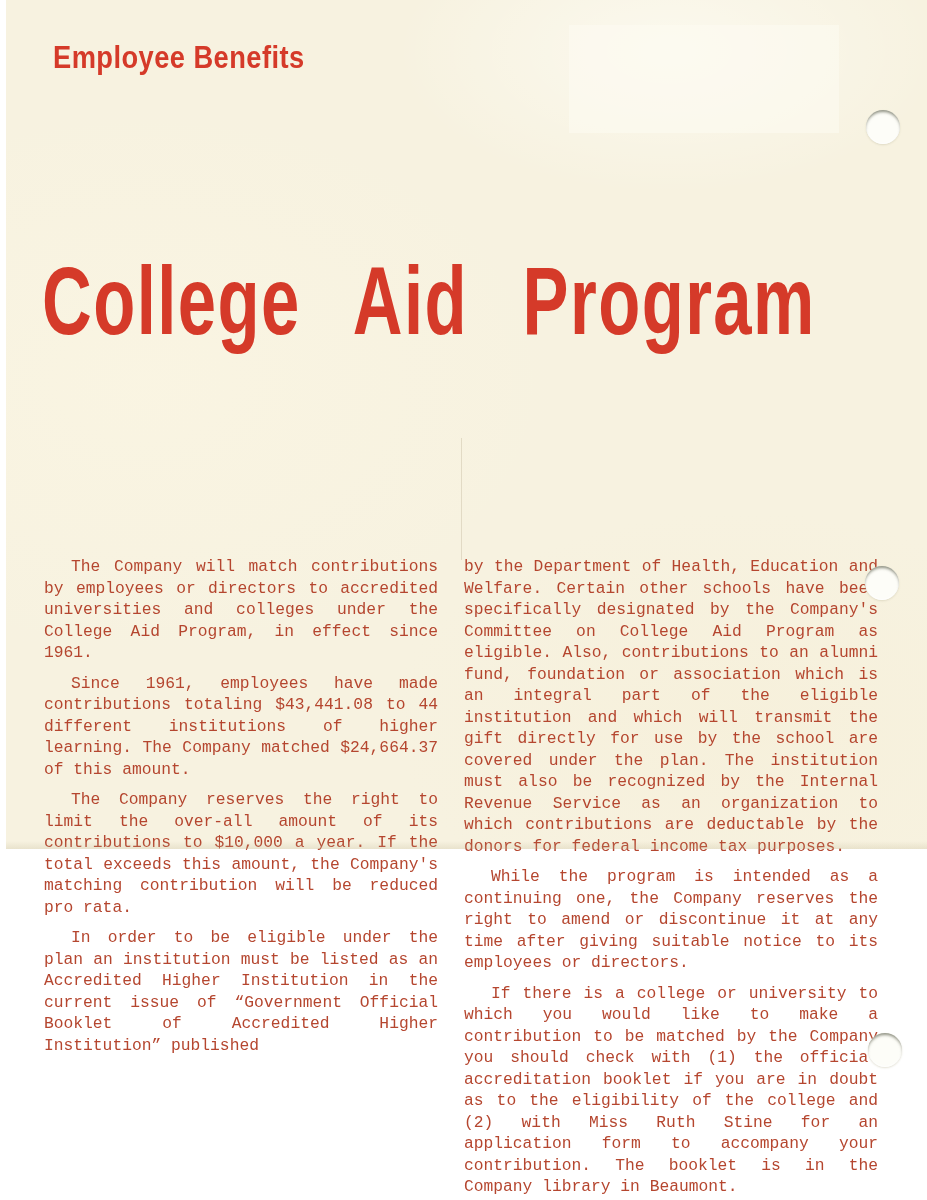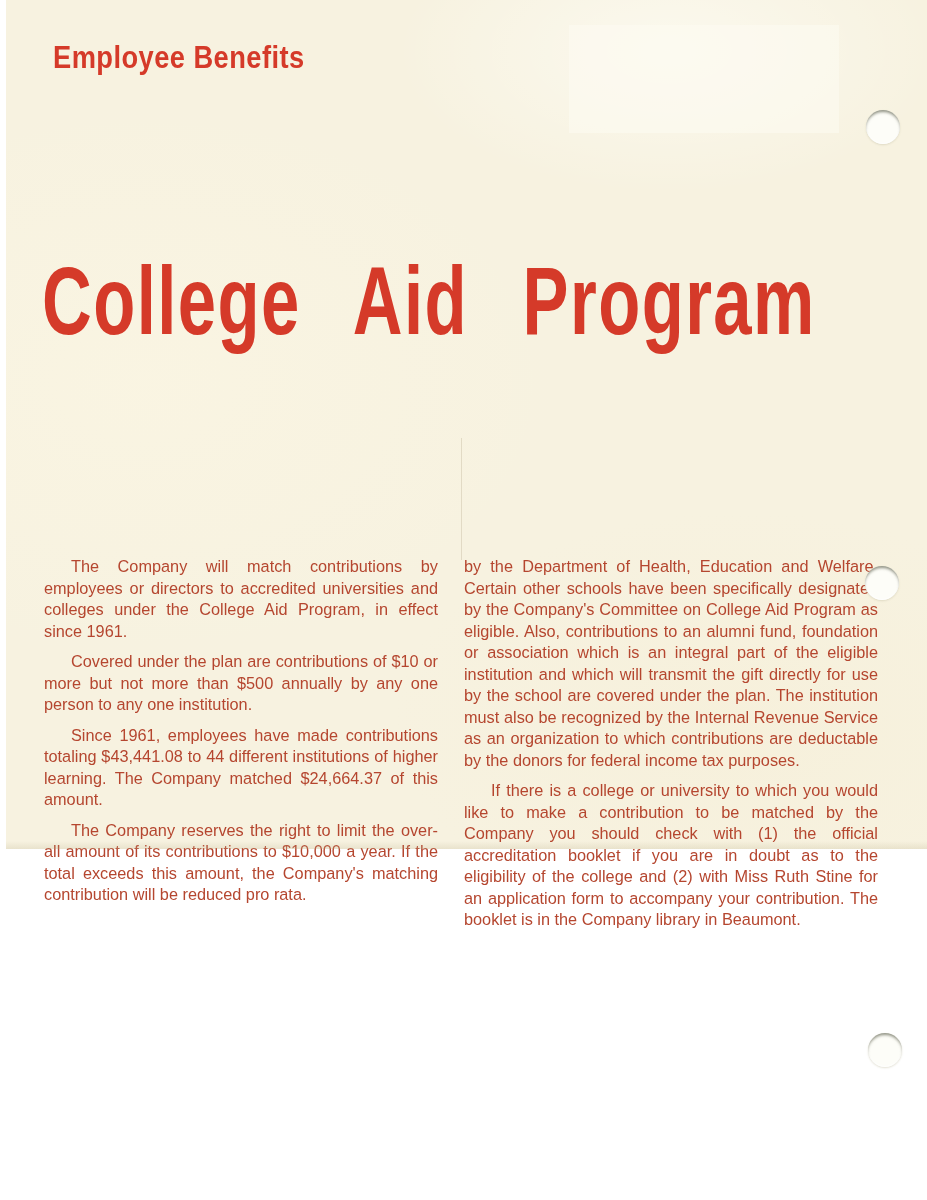--- a/index.html
+++ b/index.html
@@ -63,21 +63,21 @@
   }
   .columns {
     position: absolute;
     left: 38px; top: 556px;
     width: 834px;
     display: grid;
     grid-template-columns: 394px 414px;
     column-gap: 26px;
   }
   .columns p {
-    font-family: Liberation Sans, sans-serif;
+    font-family: Liberation Mono, monospace;
     font-size: 16.3px;
     line-height: 21.5px;
     text-align: justify;
     color: var(--body-red, #b5462f);
     text-indent: 27px;
     margin: 0 0 9px 0;
   }
   .col-right p:first-child { text-indent: 0; }
   .punch-hole {
     position: absolute;
@@ -99,26 +99,27 @@
 <div class="paper">
   <div class="light-patch"></div>
   <div class="crease"></div>
 
   <h2 class="eyebrow">Employee Benefits</h2>
   <h1 class="page-title">College Aid Program</h1>
 
   <div class="columns">
     <div class="col-left">
         <p>The Company will match contributions by employees or directors to accredited universities and colleges under the College Aid Program, in effect since 1961.</p>
-        <p>Covered under the plan are contributions of $10 or more but not more than $500 annually by any one person to any one institution.</p>
         <p>Since 1961, employees have made contributions totaling $43,441.08 to 44 different institutions of higher learning. The Company matched $24,664.37 of this amount.</p>
         <p>The Company reserves the right to limit the over-all amount of its contributions to $10,000 a year. If the total exceeds this amount, the Company's matching contribution will be reduced pro rata.</p>
+        <p>In order to be eligible under the plan an institution must be listed as an Accredited Higher Institution in the current issue of “Government Official Booklet of Accredited Higher Institution” published</p>
       </div>
     <div class="col-right">
         <p>by the Department of Health, Education and Welfare. Certain other schools have been specifically designated by the Company's Committee on College Aid Program as eligible. Also, contributions to an alumni fund, foundation or association which is an integral part of the eligible institution and which will transmit the gift directly for use by the school are covered under the plan. The institution must also be recognized by the Internal Revenue Service as an organization to which contributions are deductable by the donors for federal income tax purposes.</p>
+        <p>While the program is intended as a continuing one, the Company reserves the right to amend or discontinue it at any time after giving suitable notice to its employees or directors.</p>
         <p>If there is a college or university to which you would like to make a contribution to be matched by the Company you should check with (1) the official accreditation booklet if you are in doubt as to the eligibility of the college and (2) with Miss Ruth Stine for an application form to accompany your contribution. The booklet is in the Company library in Beaumont.</p>
       </div>
   </div>
 
   <div class="punch-hole hole-1"></div>
   <div class="punch-hole hole-2"></div>
   <div class="punch-hole hole-3"></div>
 </div>
 
 </body></html>

